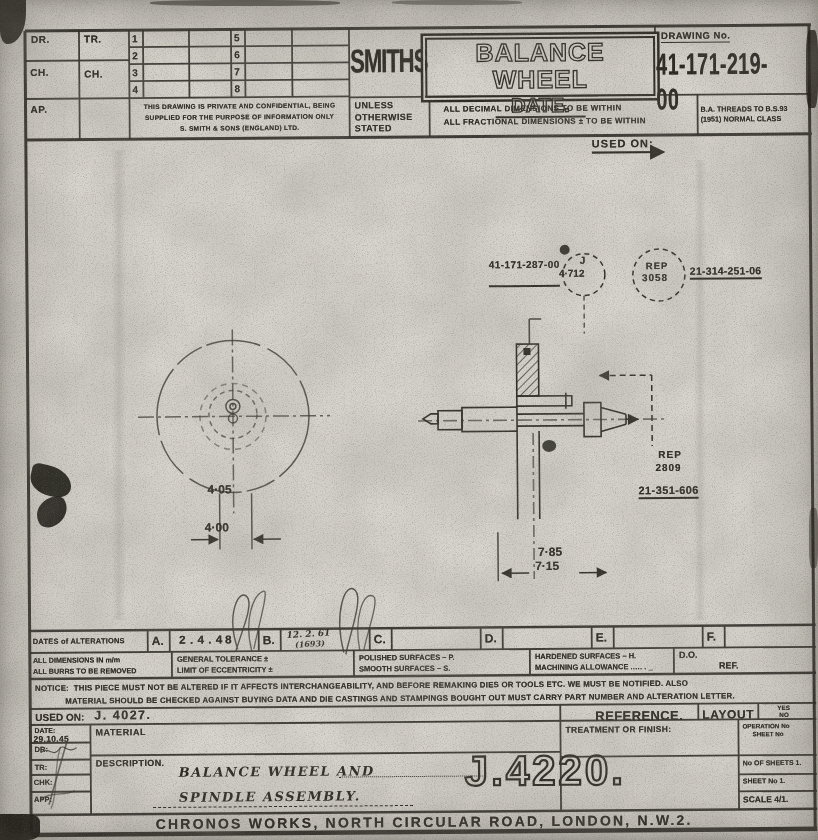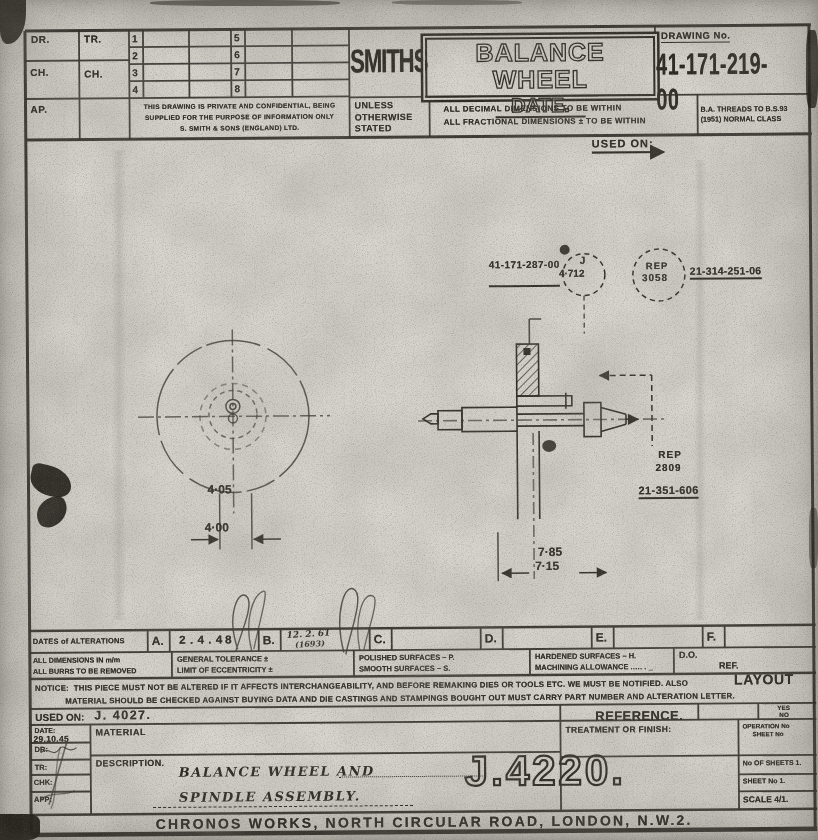--- a/index.html
+++ b/index.html
@@ -261,21 +261,21 @@
 
     <div class="abs soft" style="left:33px;top:680px;width:778px;font-size:7.9px;line-height:12.5px;font-weight:bold;letter-spacing:.2px;">
       <span>NOTICE:</span>&nbsp;
       <span>THIS PIECE MUST NOT BE ALTERED IF IT AFFECTS INTERCHANGEABILITY, AND BEFORE REMAKING DIES OR TOOLS ETC. WE MUST BE NOTIFIED. ALSO</span><br>
       <span style="padding-left:30px;">MATERIAL SHOULD BE CHECKED AGAINST BUYING DATA AND DIE CASTINGS AND STAMPINGS BOUGHT OUT MUST CARRY PART NUMBER AND ALTERATION LETTER.</span>
     </div>
 
     <div class="abs b soft" style="left:33px;top:709px;font-size:10px;">USED ON:</div>
     <div class="abs b soft" style="left:92px;top:706px;font-size:12.5px;letter-spacing:1.5px;">J. 4027.</div>
     <div class="abs b soft" style="left:593px;top:710px;font-size:13px;letter-spacing:.4px;">REFERENCE.</div>
-    <div class="abs b soft" style="left:700px;top:674px;font-size:14px;letter-spacing:.6px;margin-left:32px;">LAYOUT</div>
+    <div class="abs b soft" style="left:700px;top:710px;font-size:12px;letter-spacing:.6px;">LAYOUT</div>
     <div class="abs b soft" style="left:775px;top:707px;font-size:6.3px;">YES</div>
     <div class="abs b soft" style="left:777px;top:714px;font-size:6.3px;">NO</div>
 
     <div class="abs b soft" style="left:32px;top:724px;font-size:7px;">DATE:</div>
     <div class="abs b soft" style="left:31px;top:731px;font-size:8.5px;letter-spacing:.3px;">29.10.45</div>
     <div class="abs b soft" style="left:32px;top:742px;font-size:7.5px;">DR:</div>
     <div class="abs b soft" style="left:32px;top:760px;font-size:7.5px;">TR:</div>
     <div class="abs b soft" style="left:31px;top:775px;font-size:7.5px;">CHK:</div>
     <div class="abs b soft" style="left:31px;top:792px;font-size:7.5px;">APP:</div>
 

